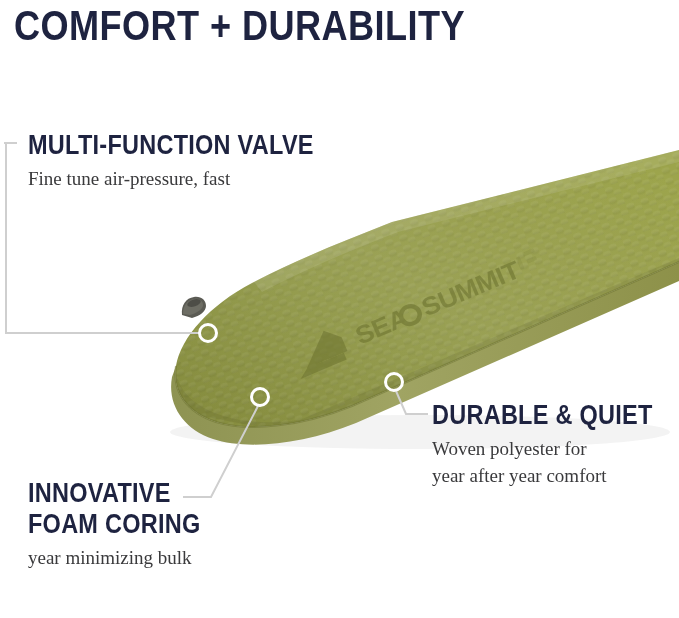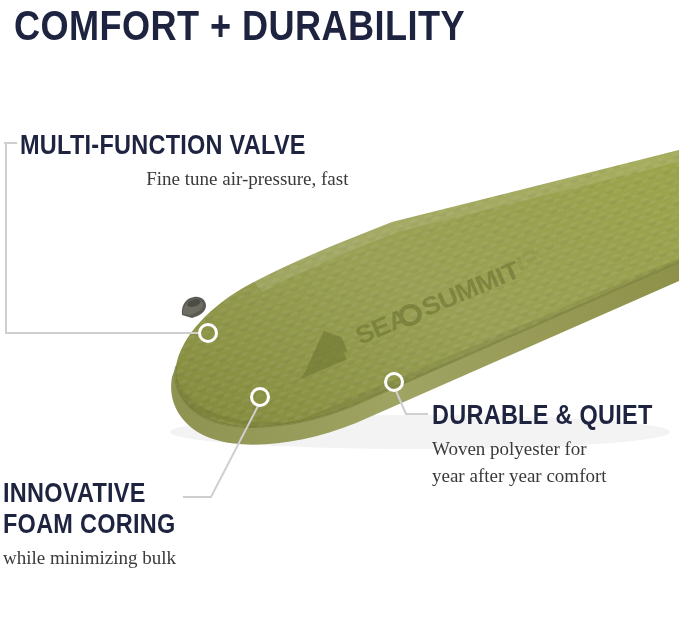--- a/index.html
+++ b/index.html
@@ -54,23 +54,23 @@
     font-weight: 300;
     font-size: 19px;
     line-height: 27px;
     color: #3a3a3c;
     margin: 4px 0 0 0;
     white-space: nowrap;
   }
   .feature-body span { display: block; }
 
   
-  #feature-valve        { left: 20px;  top: 130px; text-align: right; }
+  #feature-valve        { left: 28px;  top: 130px; }
   #feature-durable      { left: 432px; top: 400px; }
-  #feature-foam         { left: 3px;  top: 478px; }
+  #feature-foam         { left: 28px;  top: 478px; }
 
   
   #mat-layer, #leader-layer {
     position: absolute;
     left: 0; top: 0;
     width: 679px;
     height: 618px;
   }
   #leader-layer { pointer-events: none; }
 </style>
@@ -212,17 +212,17 @@
     <div class="feature-body">
       <span>Woven polyester for</span>
       <span>year after year comfort</span>
     </div>
   </div>
 
   <div class="feature" id="feature-foam">
     <div class="feature-heading">INNOVATIVE</div>
     <div class="feature-heading">FOAM CORING</div>
     <div class="feature-body">
-      <span>while minimizing bulk</span>
+      <span>year minimizing bulk</span>
     </div>
   </div>
 
 </div>
 
 </body></html>

